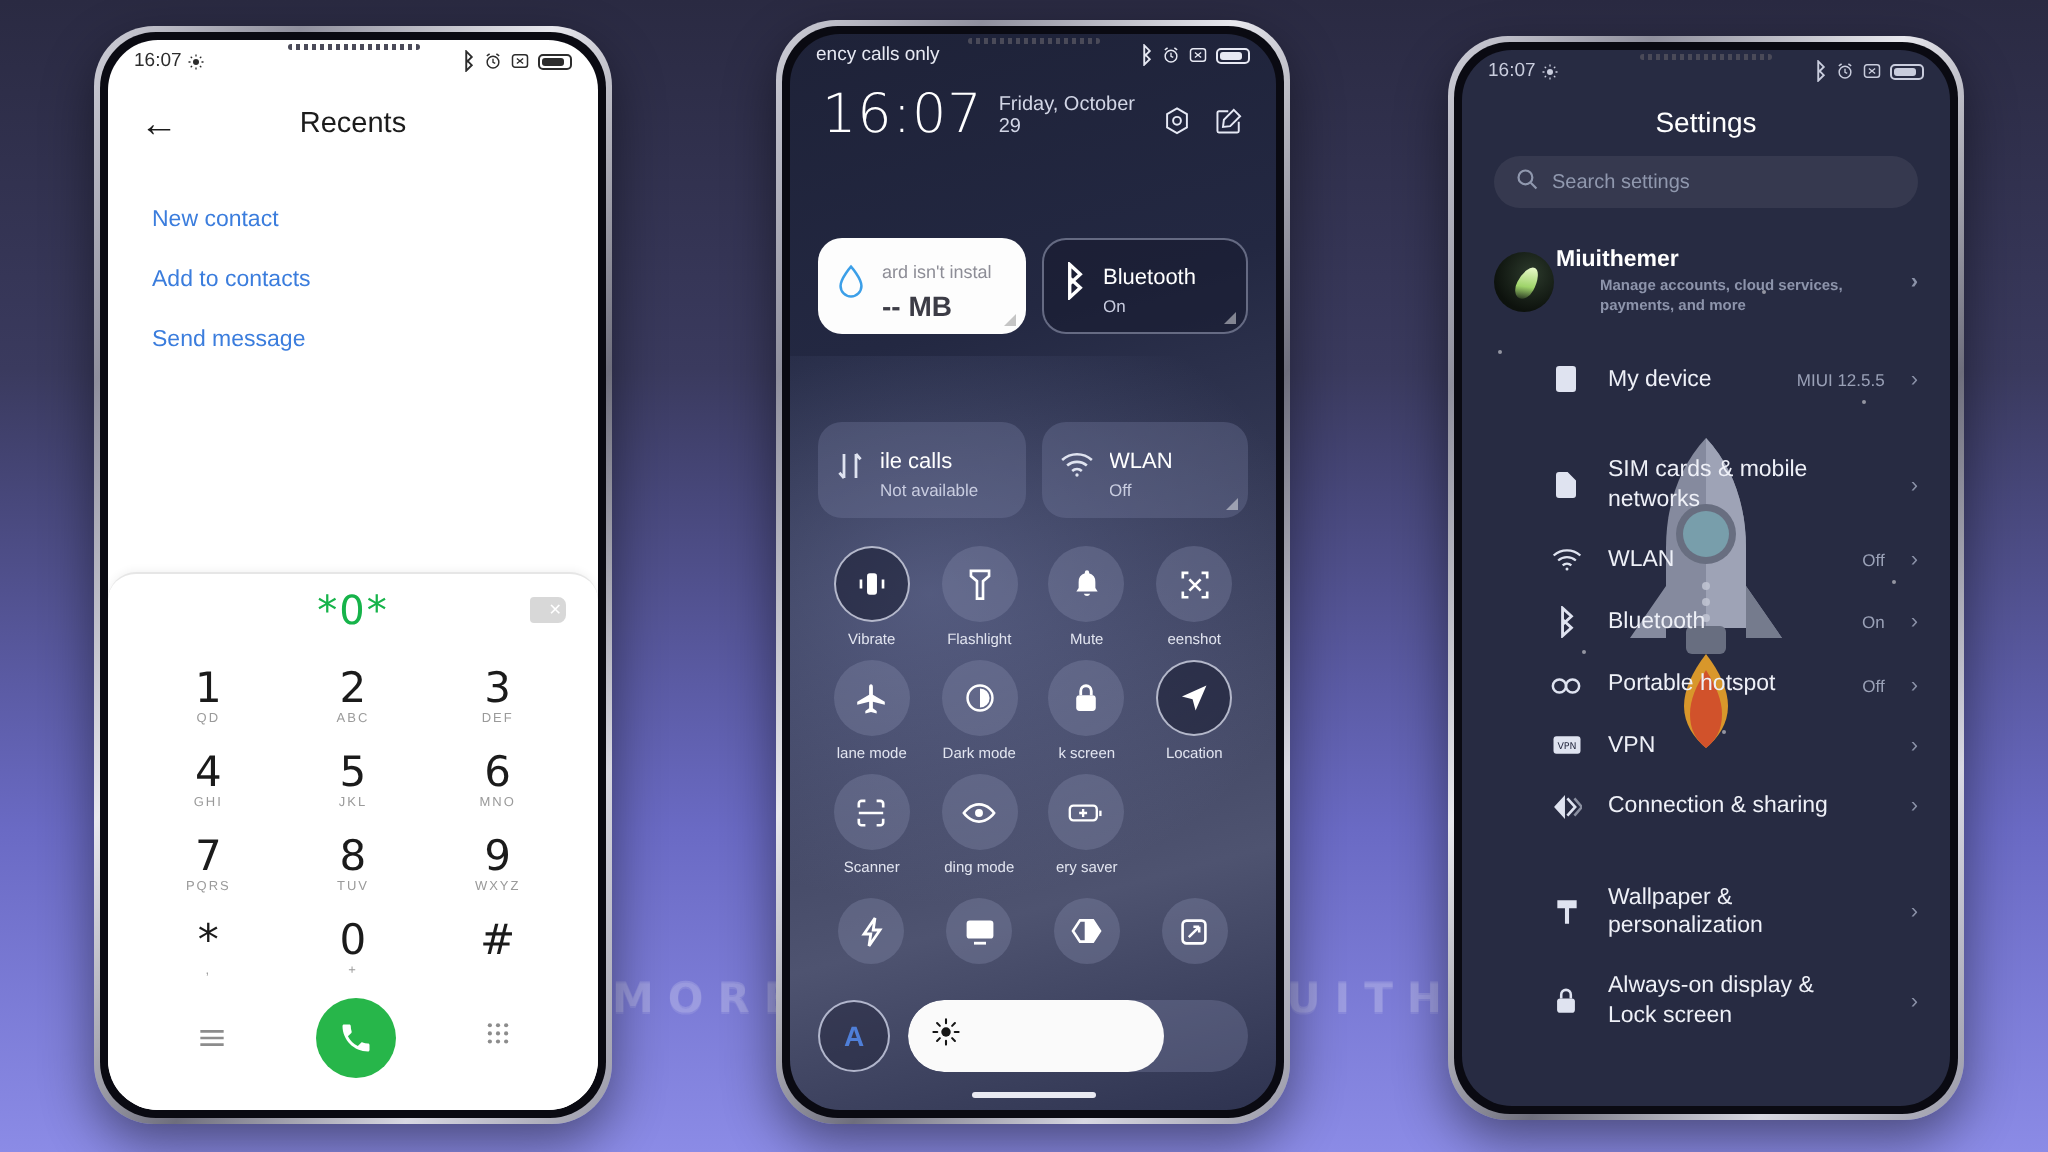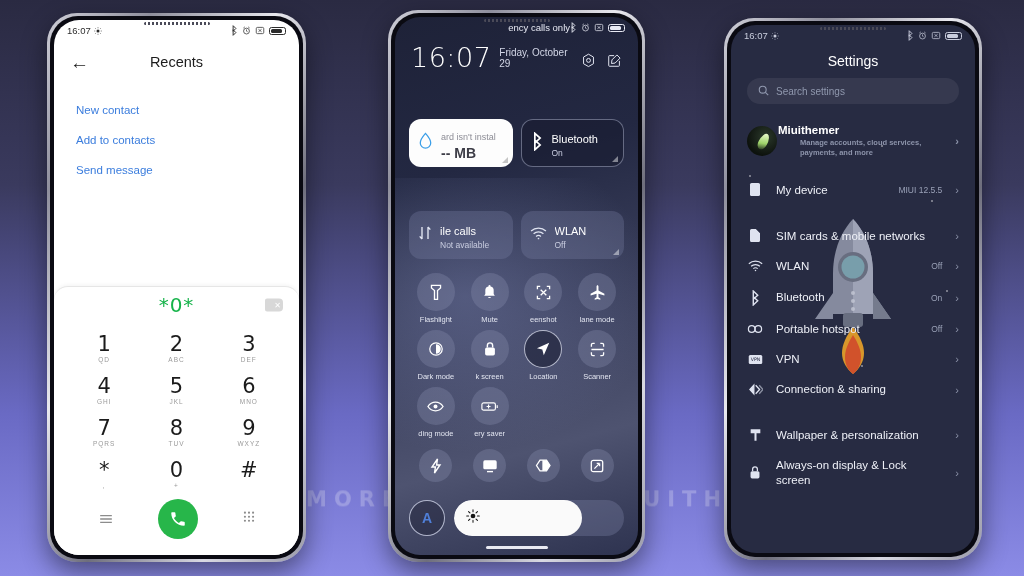--- a/index.html
+++ b/index.html
@@ -124,21 +124,21 @@
   .p1-callbtn {
     width: 40px; height: 40px; border-radius: 50%; background: #27b64a;
     display: flex; align-items: center; justify-content: center;
     color: #fff; font-size: 19px;
   }
   .p1-sideicon { color: #8c8c8c; font-size: 14px; }
 
   
   #screen2 {
     background: linear-gradient(165deg,#1e2238 0%,#232842 28%,#3a3f5c 55%,#4e5370 78%,#2e3350 100%);
-    color: #fff; position: relative; display: flex; flex-direction: column; align-items: flex-end;
+    color: #fff; position: relative; display: flex; flex-direction: column;
   }
   #screen2::before {
     content:""; position:absolute; left:-20%; top:30%; width:140%; height:55%;
     background: radial-gradient(ellipse at 35% 40%, rgba(140,150,200,0.35), transparent 62%);
     pointer-events:none;
   }
   #screen2 .statusbar { color: #e7e9f3; position: relative; z-index: 2; }
   .p2-body { position: relative; z-index: 2; padding: 0 14px; flex: 1; display:flex; flex-direction:column; }
 
   .p2-clockrow { display: flex; align-items: flex-end; gap: 8px; padding: 6px 2px 12px; }
@@ -231,21 +231,21 @@
   .p3-avatar::after {
     content:""; position:absolute; left:40%; top:22%; width:9px; height:17px;
     border-radius: 50%/60% 60% 40% 40%;
     background: linear-gradient(160deg,#f4ffd9,#9fd46a 60%, rgba(100,160,60,0));
     transform: rotate(28deg);
   }
   .p3-acc-txt { flex: 1; min-width: 0; }
   .p3-acc-name { font-size: 11.5px; }
   .p3-acc-sub { font-size: 7.5px; color: #8d94ab; line-height: 1.35; margin-top: 2px; margin-left: 22px; }
 
-  .p3-group { padding: 2px 0; }
+  .p3-group { padding: 2px 0; margin-left: 28px; }
   .p3-row {
     display: flex; align-items: center; gap: 13px; padding: 8px 16px;
     min-height: 30px;
   }
   .p3-row-icon { width: 16px; display: flex; justify-content: center; flex: none; color: #e4e7f0; }
   .p3-row-label { flex: 1; font-size: 11.5px; color: #eef0f7; line-height: 1.25; }
   .p3-row-value { font-size: 8.5px; color: #9aa1b7; }
   .p3-chev { color: #8b92a8; font-size: 11px; }
   .p3-sep { height: 11px; }
 
@@ -501,20 +501,29 @@
             </span>
             <span class="p2-tile-txt">
               <span class="p2-tile-title">WLAN</span>
               <div class="p2-tile-sub">Off</div>
             </span>
             <span class="p2-corner"></span>
           </div>
         </div>
 
         <div class="p2-toggles">
+          <div class="p2-tog on">
+            <span class="p2-tog-circle">
+              <svg width="16" height="16" viewBox="0 0 18 18" fill="none" stroke="#fff" stroke-width="1.5">
+                  <rect x="6.2" y="3" width="5.6" height="12" rx="1.6" fill="#fff" stroke="none"></rect>
+                  <path d="M2.8 6.5v5M15.2 6.5v5"></path>
+                </svg>
+            </span>
+            <span class="p2-tog-label">Vibrate</span>
+          </div>
           <div class="p2-tog">
             <span class="p2-tog-circle">
               <svg width="14" height="17" viewBox="0 0 14 18" fill="none" stroke="#fff" stroke-width="1.4">
                   <path d="M2.2 1.5h9.6v2.8L8.6 7v9.2H5.4V7L2.2 4.3z"></path>
                 </svg>
             </span>
             <span class="p2-tog-label">Flashlight</span>
           </div>
           <div class="p2-tog">
             <span class="p2-tog-circle">

